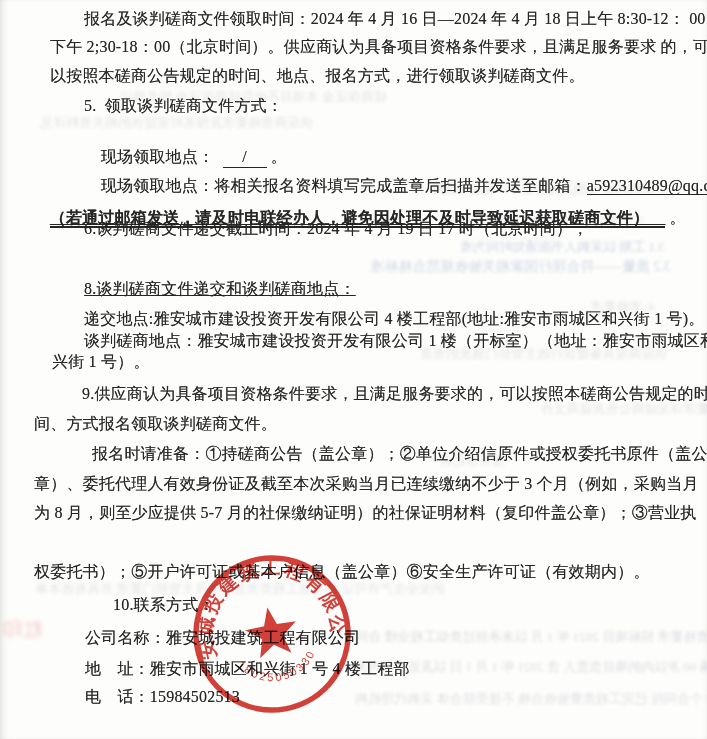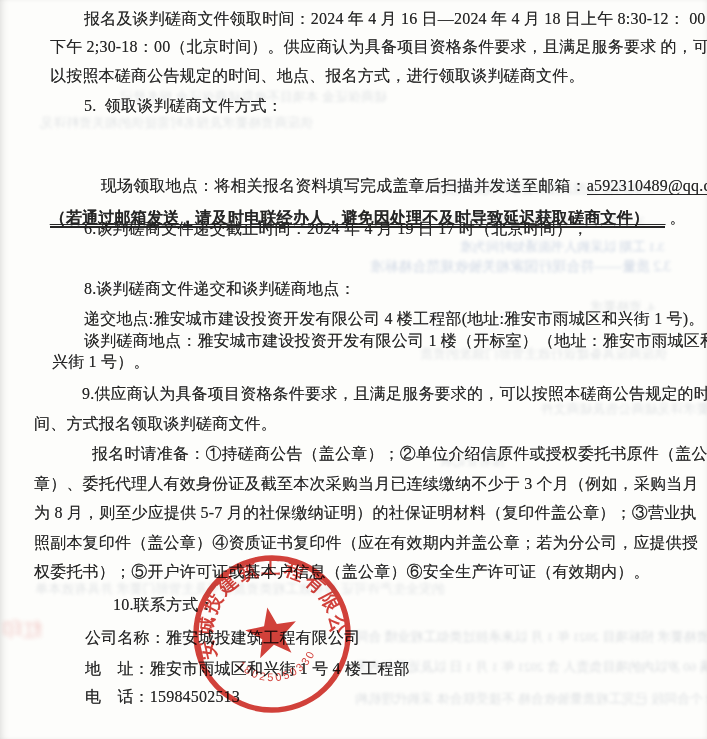--- a/index.html
+++ b/index.html
@@ -57,42 +57,44 @@
     <div class="bt g" style="left:355px;top:690px;opacity:.28;">2 个合同段 已完工程质量验收合格 不接受联合体 采购代理机构</div>
     <div class="bt r" style="left:2px;top:616px;">红印</div>
   </div>
 
   <div class="line" style="left:84px;top:9px;">报名及谈判磋商文件领取时间：2024 年 4 月 16 日—2024 年 4 月 18 日上午 8:30-12： 00；</div>
   <div class="line" style="left:50px;top:37px;">下午 2;30-18：00（北京时间）。供应商认为具备项目资格条件要求，且满足服务要求 的，可</div>
   <div class="line" style="left:50px;top:66px;">以按照本磋商公告规定的时间、地点、报名方式，进行领取谈判磋商文件。</div>
 
   <div class="line" style="left:84px;top:96px;">5.  领取谈判磋商文件方式：</div>
 
+  <div class="line" style="left:84px;top:127px;">
+    <span>现场领取地点：  </span><span class="slash">　/　</span><span> 。</span>
+  </div>
 
   <div class="line" style="left:84px;top:156px;">
     <span>现场领取地点：将相关报名资料填写完成盖章后扫描并发送至邮箱：</span><span class="u">a592310489@qq.com</span>
   </div>
 
   <div class="line" style="left:33px;top:188px;">
     <span class="note">（若通过邮箱发送，请及时电联经办人，避免因处理不及时导致延迟获取磋商文件）　</span><span> 。</span>
   </div>
 
   <div class="line" style="left:84px;top:219px;">6.谈判磋商文件递交截止时间：2024 年 4 月 19 日 17 时（北京时间）；</div>
-  <div class="line" style="left:84px;top:279px;">8.谈判磋商文件递交和谈判磋商地点：</div>
+  <div class="line" style="left:84px;top:279px;text-decoration:underline;">8.谈判磋商文件递交和谈判磋商地点：</div>
   <div class="line" style="left:84px;top:309px;">递交地点:雅安城市建设投资开发有限公司 4 楼工程部(地址:雅安市雨城区和兴街 1 号)。</div>
   <div class="line" style="left:84px;top:331px;">谈判磋商地点：雅安城市建设投资开发有限公司 1 楼（开标室）（地址：雅安市雨城区和</div>
   <div class="line" style="left:52px;top:352px;">兴街 1 号）。</div>
 
   <div class="line" style="left:82px;top:384px;">9.供应商认为具备项目资格条件要求，且满足服务要求的，可以按照本磋商公告规定的时</div>
   <div class="line" style="left:34px;top:414px;">间、方式报名领取谈判磋商文件。</div>
 
   <div class="line" style="left:92px;top:444px;">报名时请准备：①持磋商公告（盖公章）；②单位介绍信原件或授权委托书原件（盖公</div>
   <div class="line" style="left:34px;top:474px;">章）、委托代理人有效身份证及截至本次采购当月已连续缴纳不少于 3 个月（例如，采购当月</div>
   <div class="line" style="left:34px;top:503px;">为 8 月，则至少应提供 5-7 月的社保缴纳证明）的社保证明材料（复印件盖公章）；③营业执</div>
-  <div class="line" style="left:34px;top:533px;">照副本复印件（盖公章）④资质证书复印件（应在有效期内并盖公章；若为分公司，应提供授</div>
   <div class="line" style="left:34px;top:562px;">权委托书）；⑤开户许可证或基本户信息（盖公章）⑥安全生产许可证（有效期内）。</div>
 
   <div class="line" style="left:85px;top:595px;margin-left:28px;">10.联系方式：</div>
   <div class="line" style="left:85px;top:628px;">公司名称：雅安城投建筑工程有限公司</div>
   <div class="line" style="left:85px;top:659px;">地　址：雅安市雨城区和兴街 1 号 4 楼工程部</div>
   <div class="line" style="left:85px;top:687px;">电　话：15984502513</div>
 
   <svg class="seal" viewBox="0 0 170 170" aria-hidden="true">
     <defs>
       <path id="arcTop" d="M 28.6 105.5 A 60 60 0 1 1 141.4 105.5"></path>

